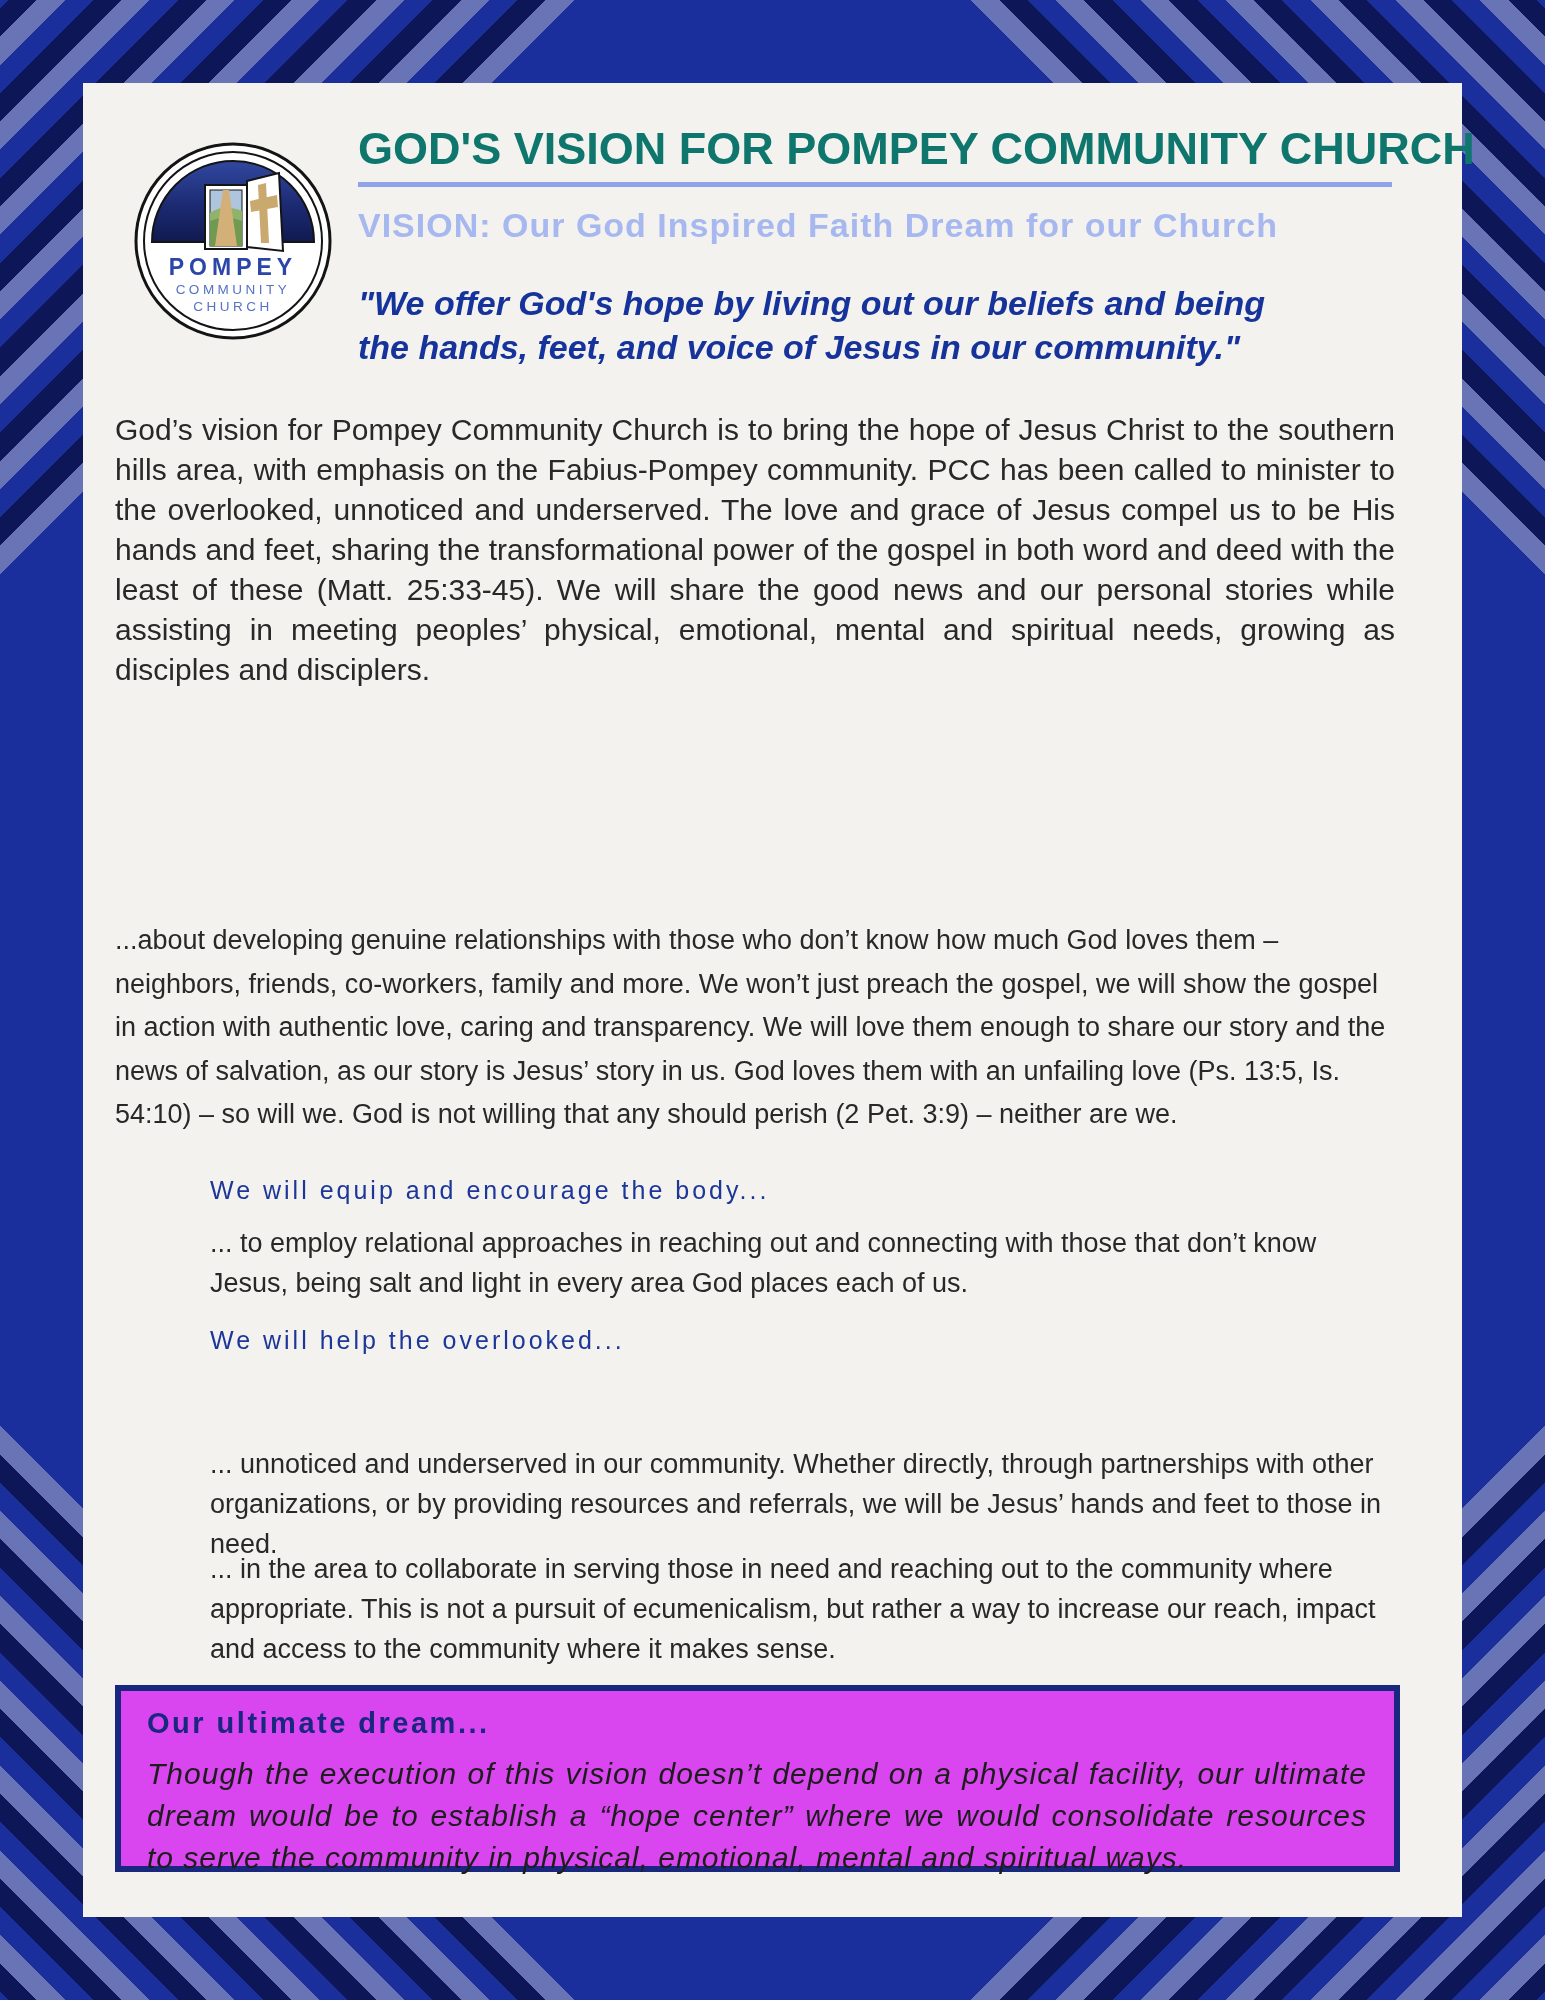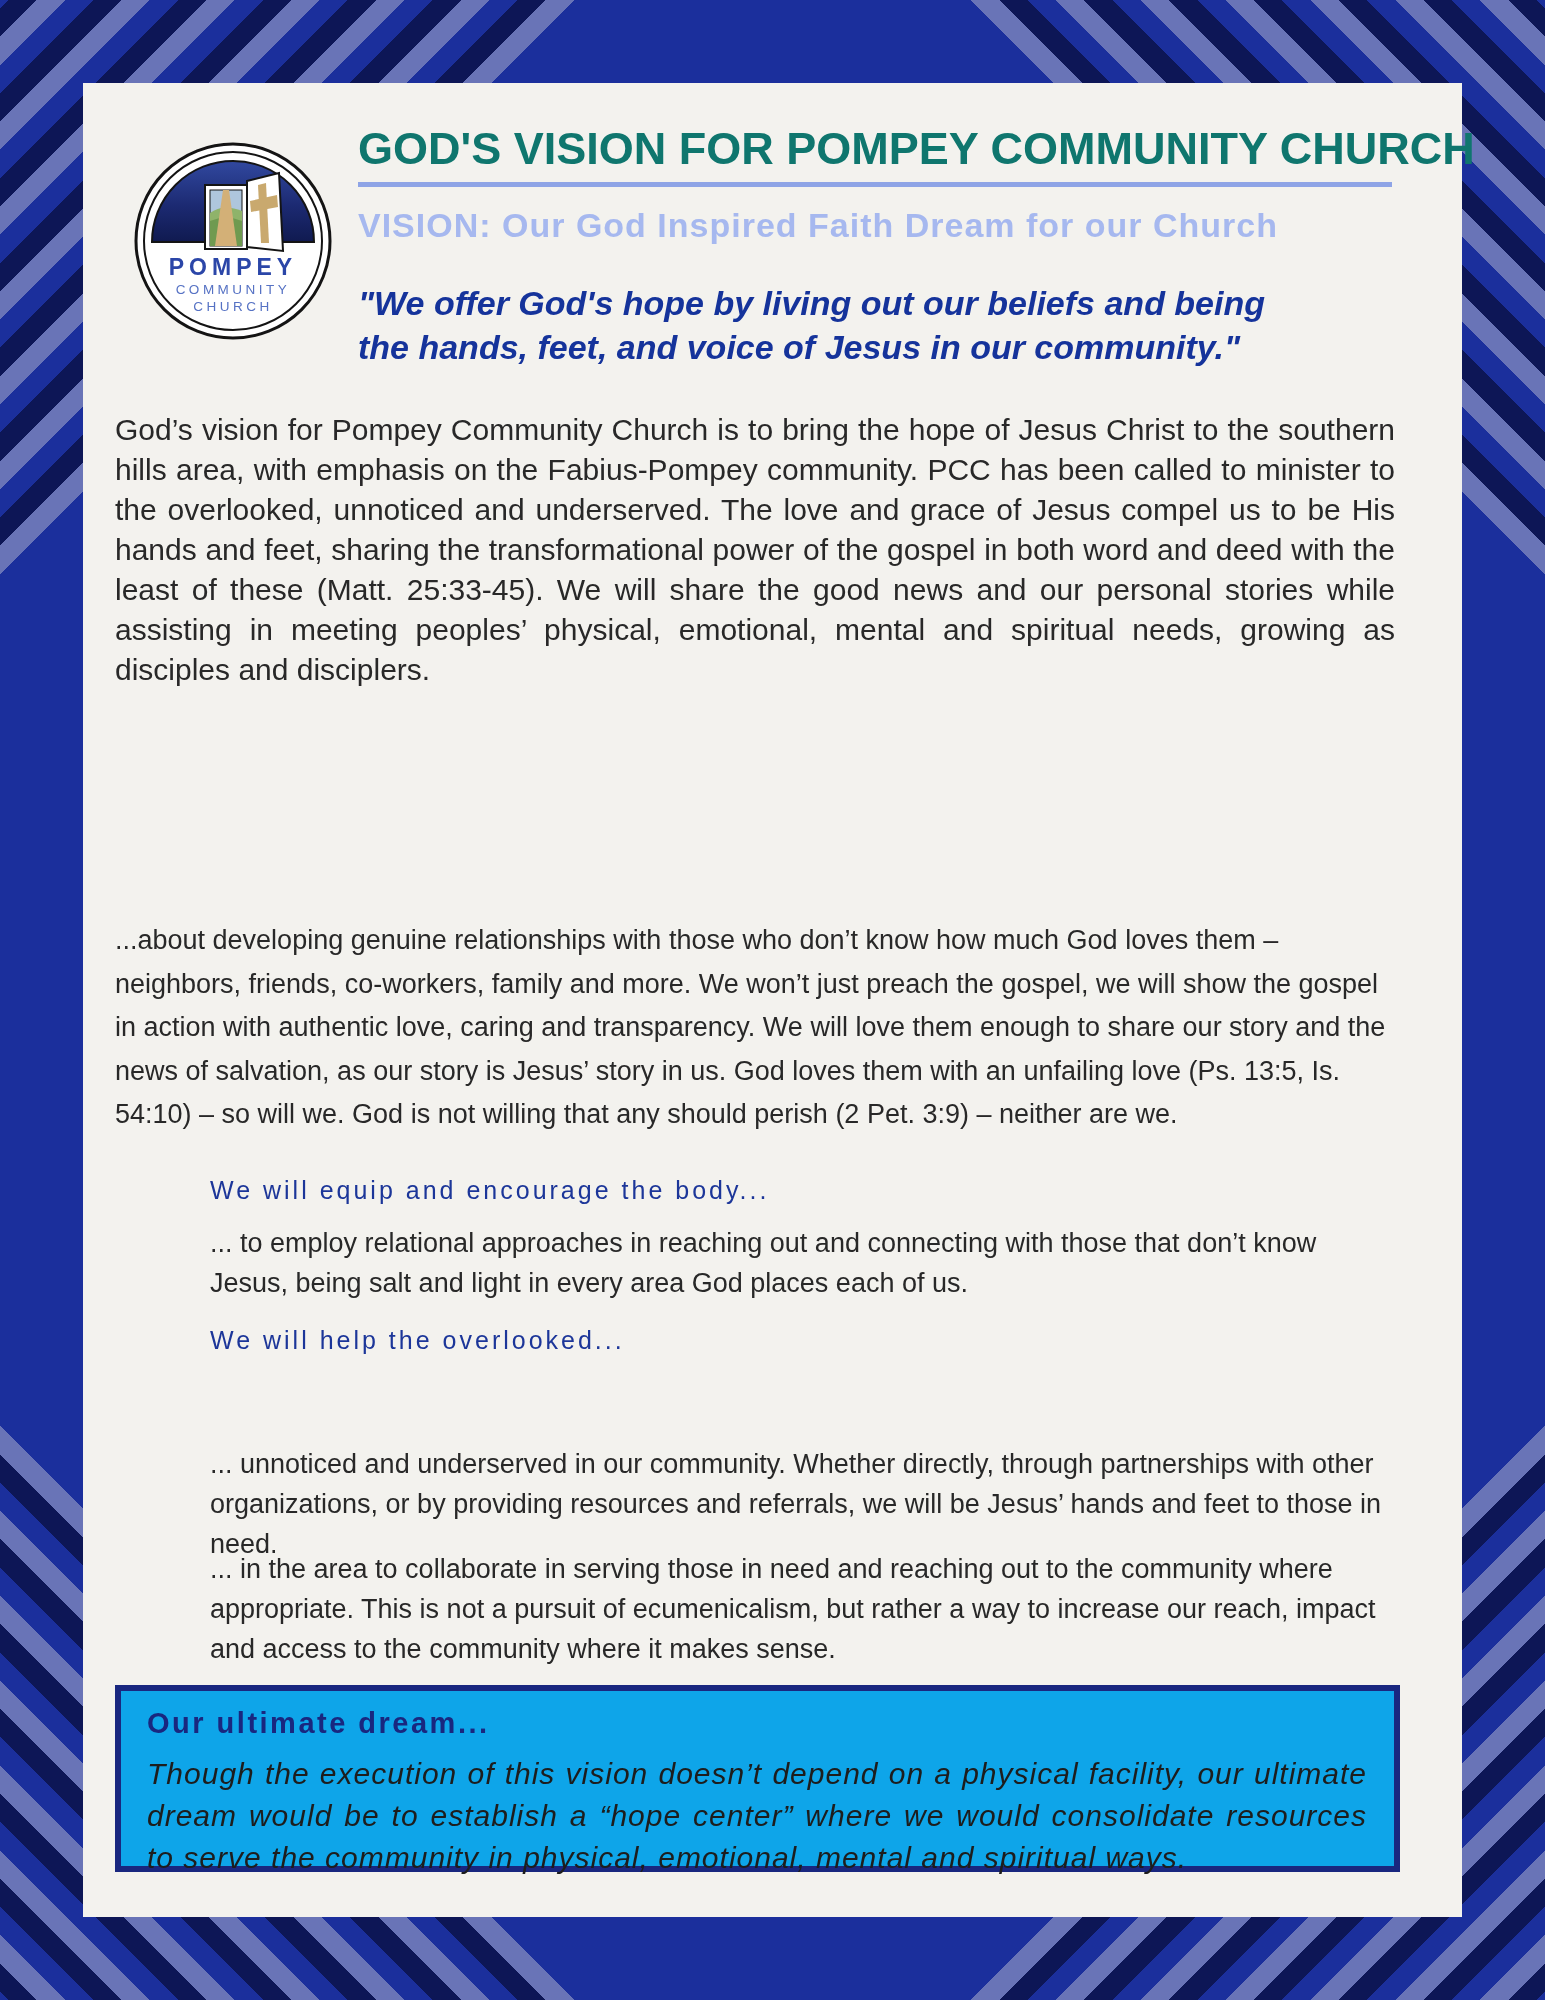--- a/index.html
+++ b/index.html
@@ -111,21 +111,21 @@
     font-size:27px;line-height:40px;color:#282828;
   }
   .sub1h{top:1093px;} .sub1p{top:1140px;}
   .sub2h{top:1243px;} .sub2p{top:1361px;}
   .sub3h{top:1418px;} .sub3p{top:1466px;}
 
   
   .dream-box{
     left:32px;top:1602px;width:1285px;height:187px;
     border:6px solid #19277f;box-sizing:border-box;
-    background:#0ea5e9;
+    background:#d946ef;
   }
   .dream-heading{
     position:absolute;left:26px;top:16px;
     font-size:29px;font-weight:700;color:#19277f;letter-spacing:2.5px;white-space:nowrap;
   }
   .dream-paragraph{
     position:absolute;left:26px;top:62px;width:1220px;
     font-size:30px;font-style:italic;line-height:42px;color:#1d1d1d;
     text-align:justify;letter-spacing:1px;
   }

